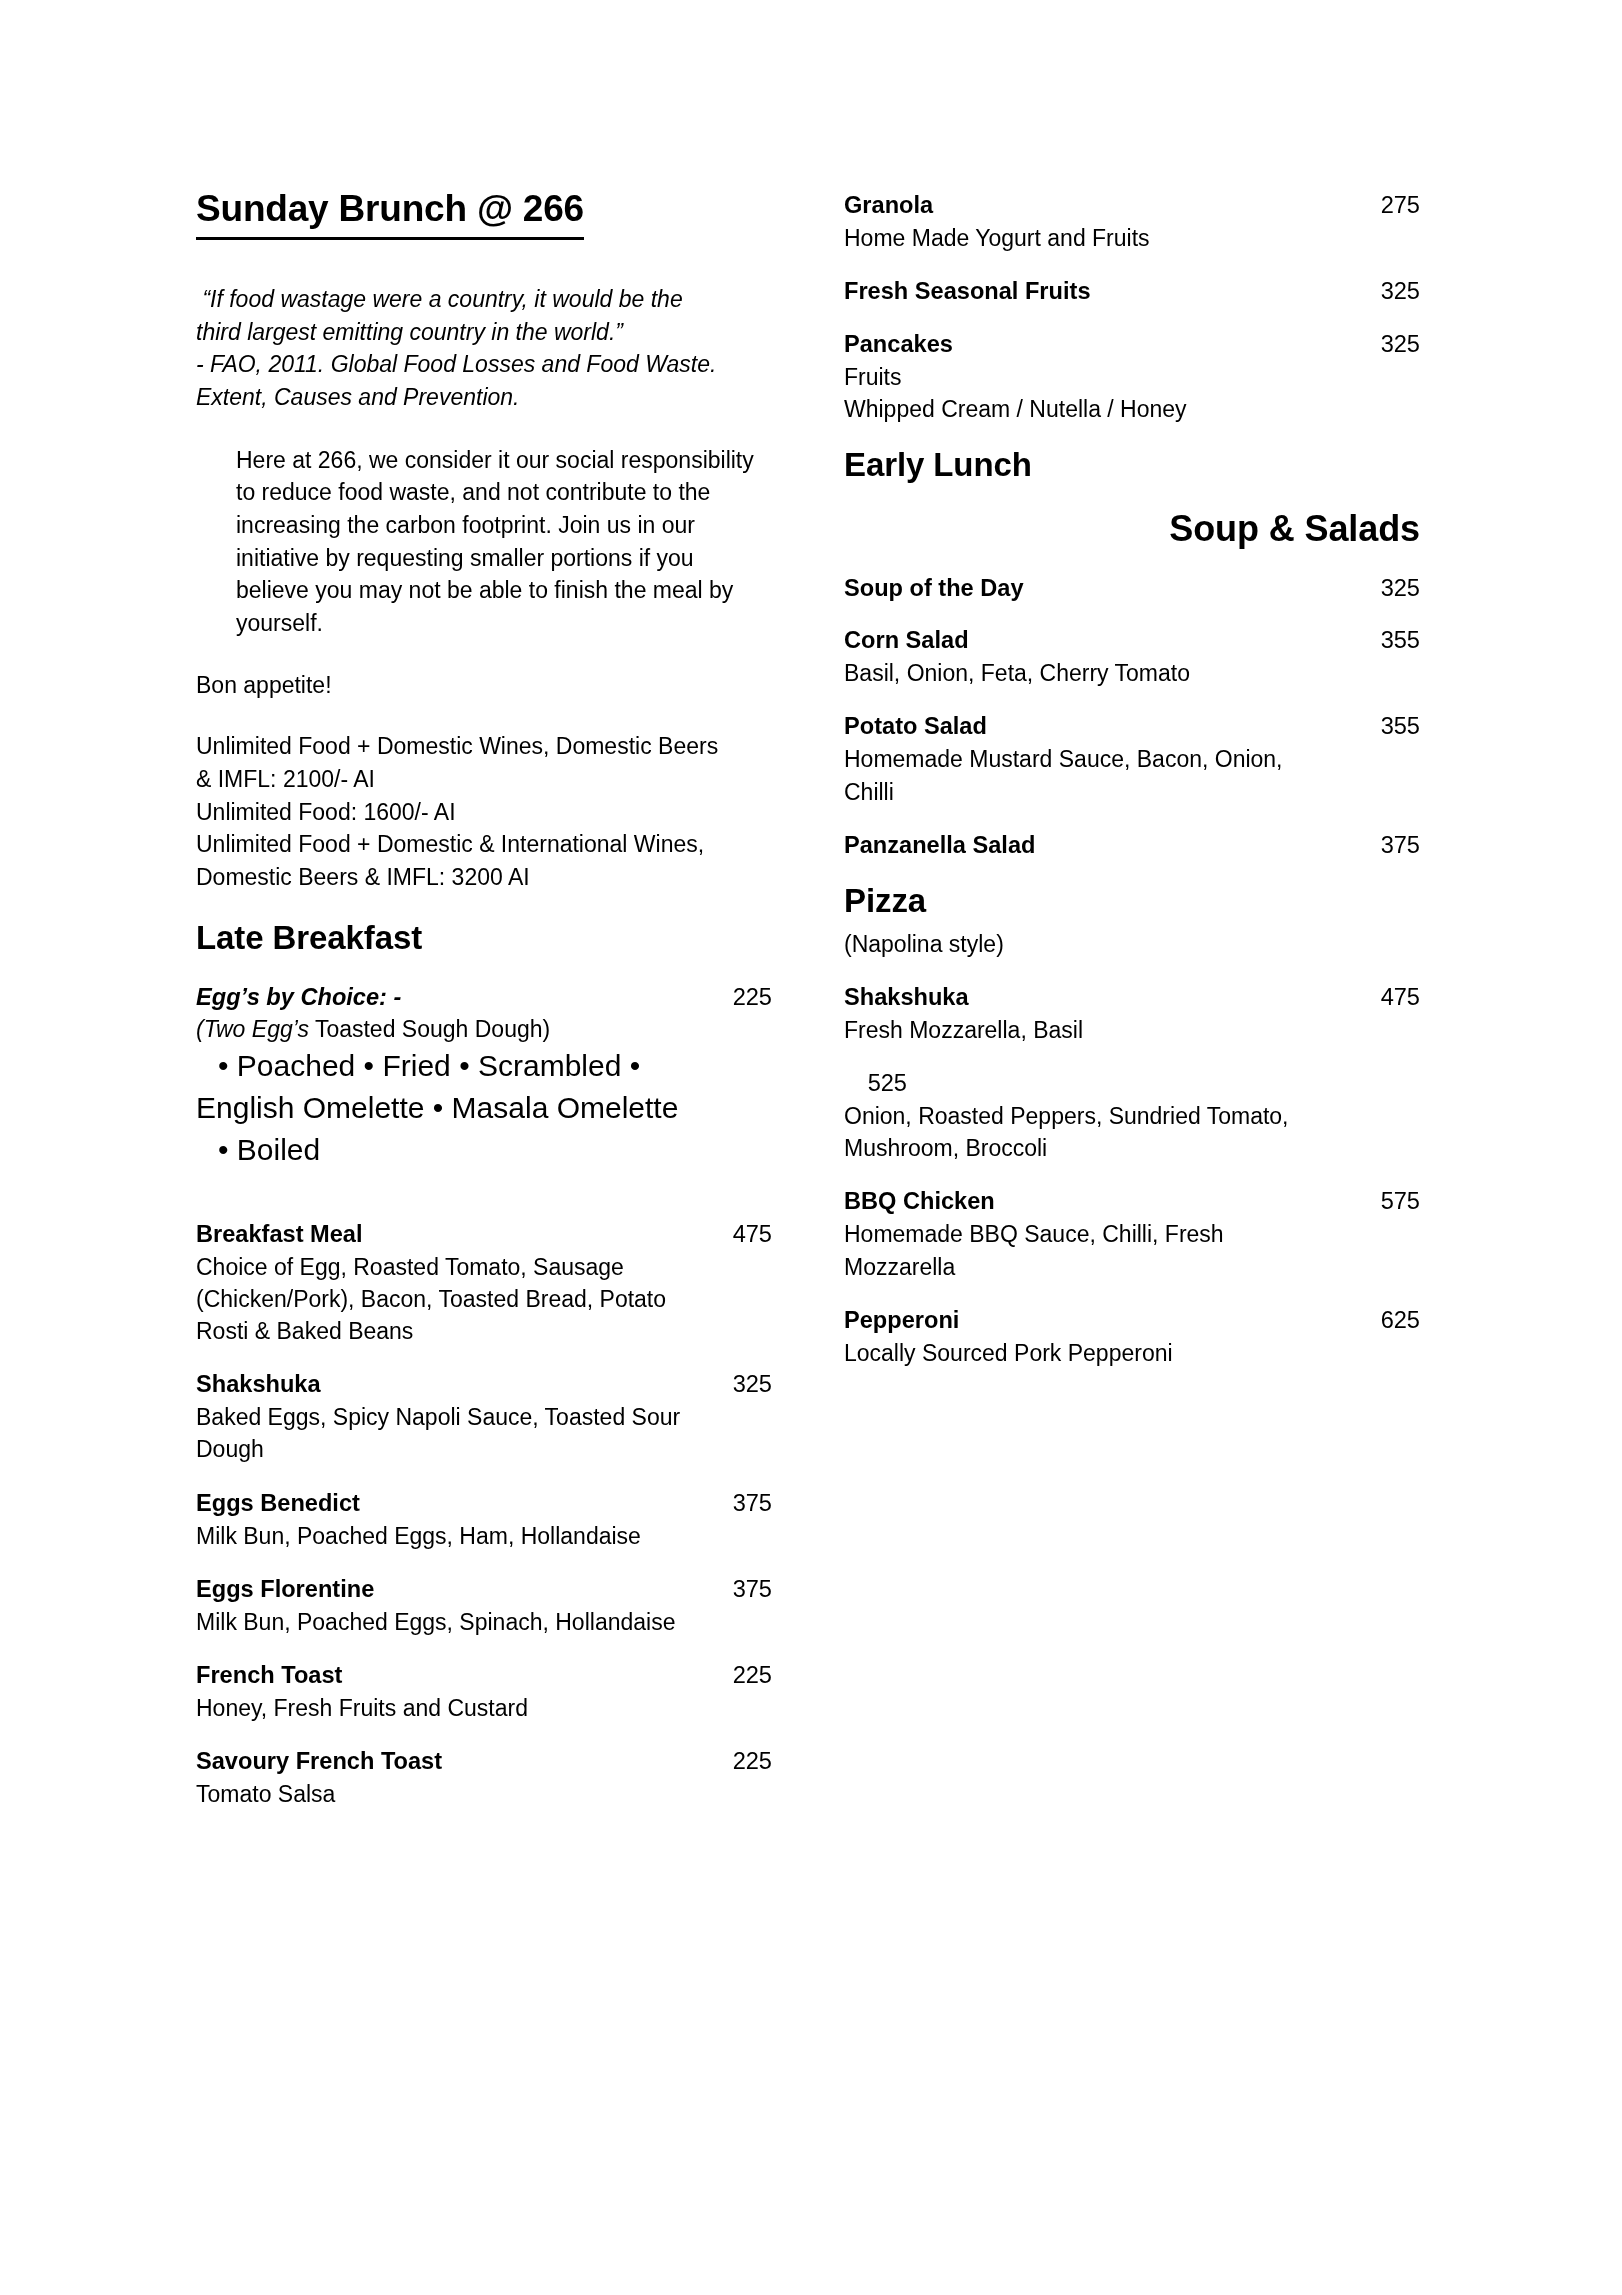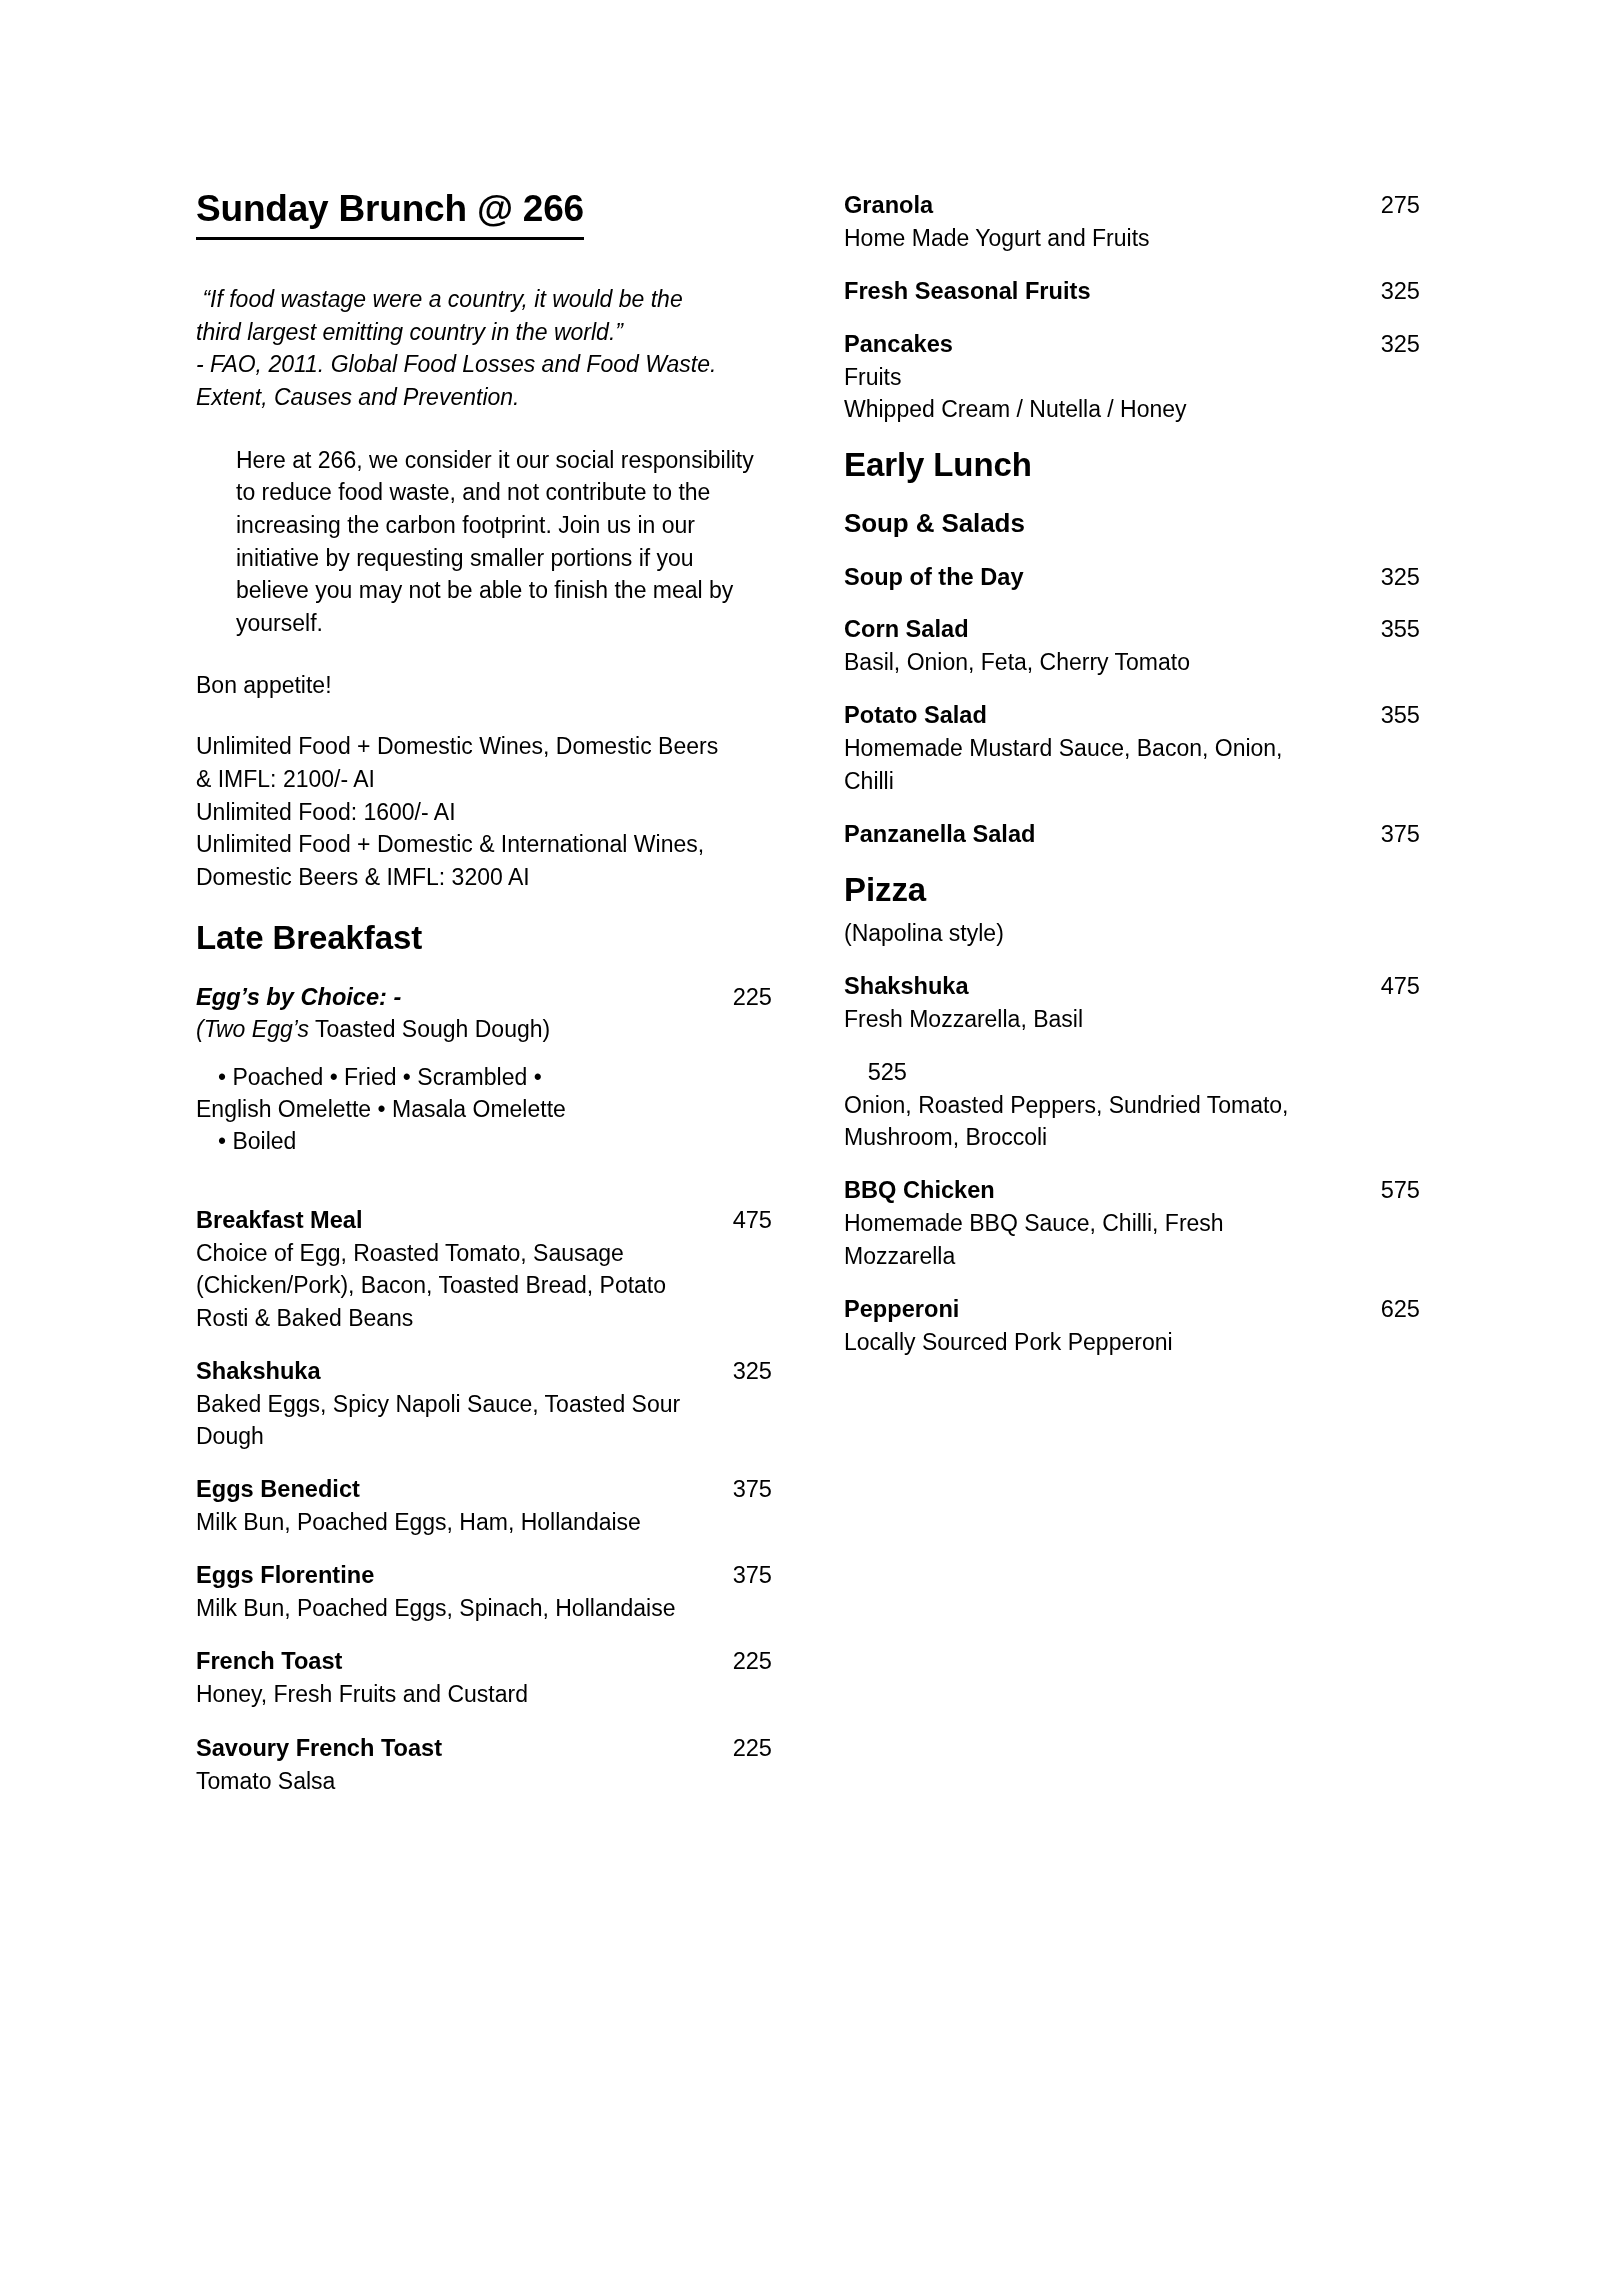--- a/index.html
+++ b/index.html
@@ -65,22 +65,23 @@
   .rate-block .line { display: block; }
 
   .section-title {
     font-size: 33px;
     font-weight: bold;
     line-height: 1.1;
     margin: 22px 0 26px 0;
     letter-spacing: -0.1px;
   }
   .section-title.sub {
-    font-size: 26px;
+    font-size: 36px;
     margin: 19.6px 0 23.6px 0;
+    text-align: right;
   }
   .section-note {
     font-size: 23px;
     line-height: 1.4;
     margin: -17px 0 22px 0;
   }
 
   .item { margin: 0 0 22px 0; }
   .item-head {
     display: flex;
@@ -113,23 +114,23 @@
   }
   .item-desc .line { display: block; }
 
   .sub-note {
     font-size: 23px;
     line-height: 1.4;
   }
   .sub-note .it { font-style: italic; }
 
   .choice-list {
-    font-size: 23px;
+    font-size: 30px;
     line-height: 1.4;
-    margin-top: 16px;
+    margin-top: 0;
     text-indent: 0;
   }
   .choice-inline { display: block; }
   .bullet-pad { padding-left: 22px; }
 
   .spacer-lg { height: 26px; }
 </style>
 </head>
 <body>
 

